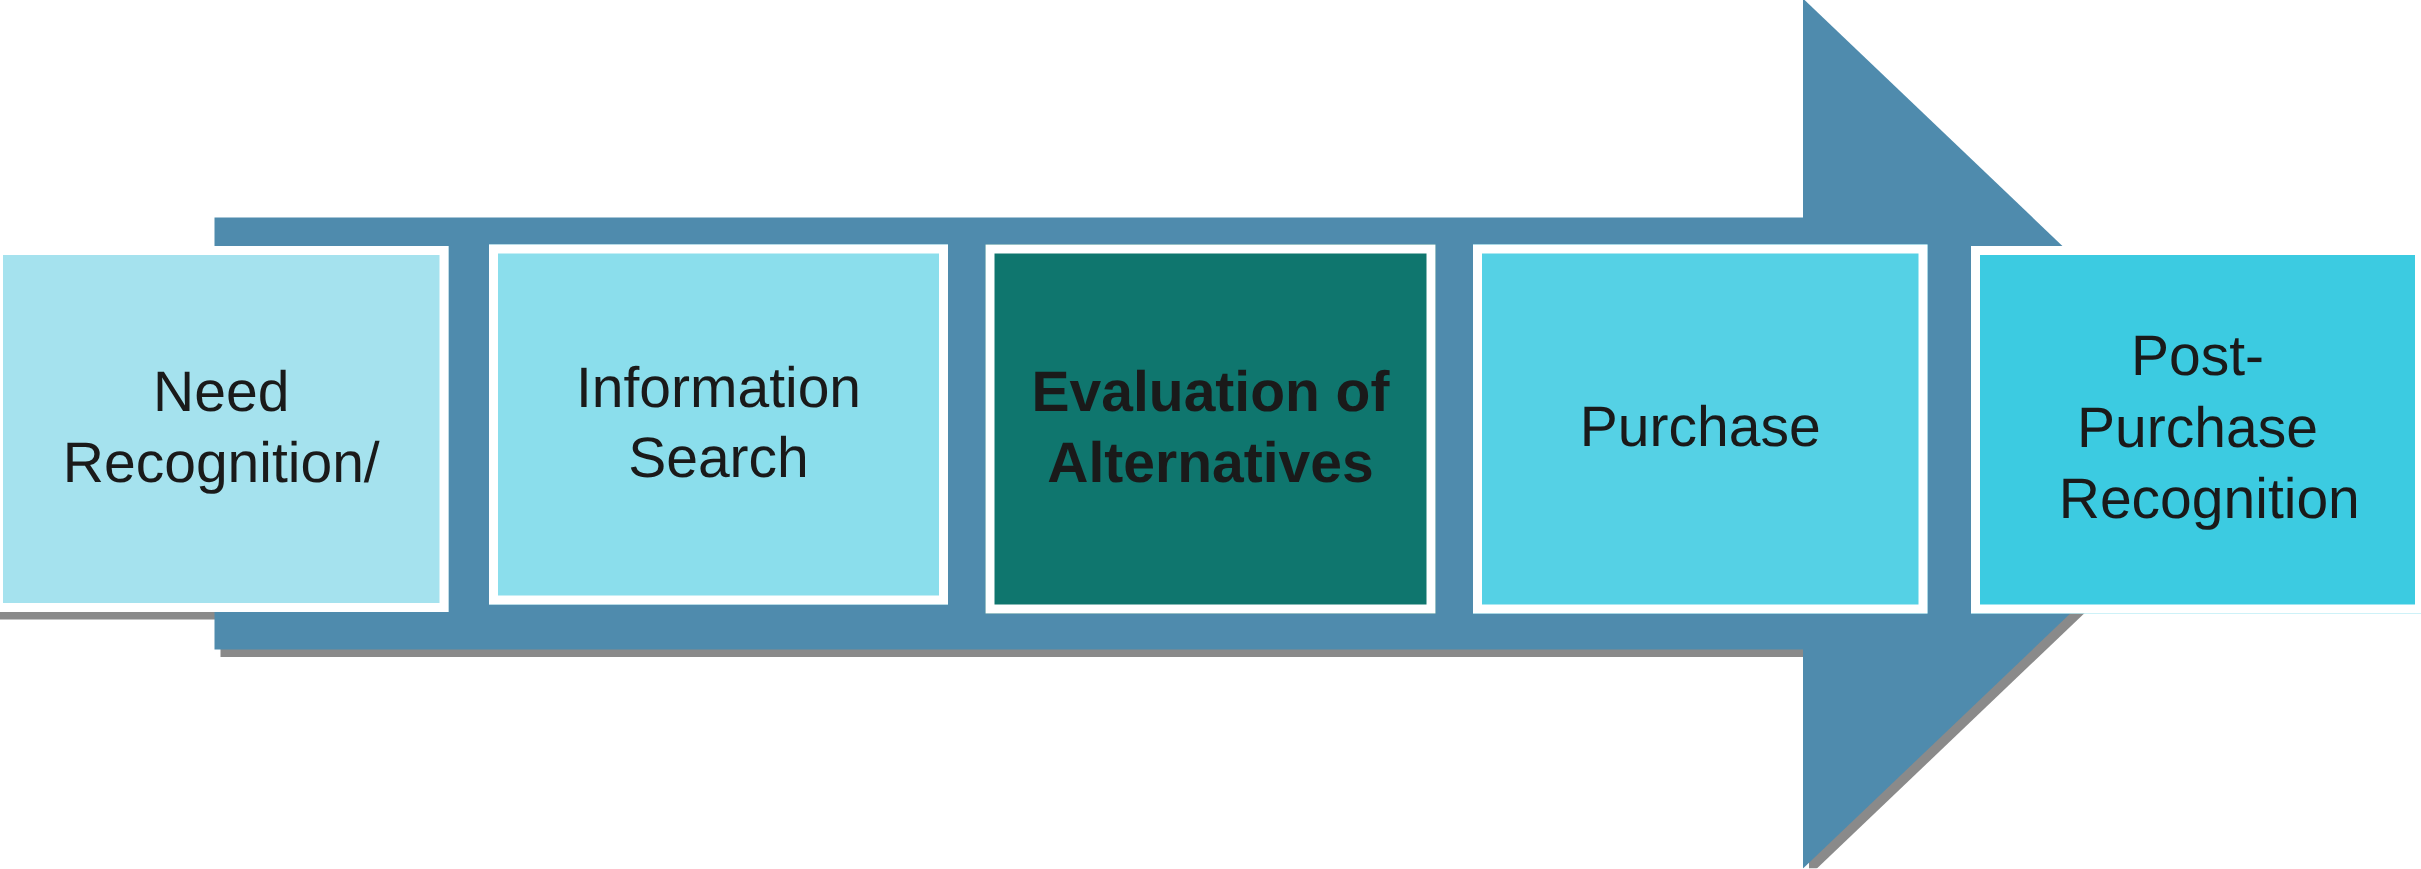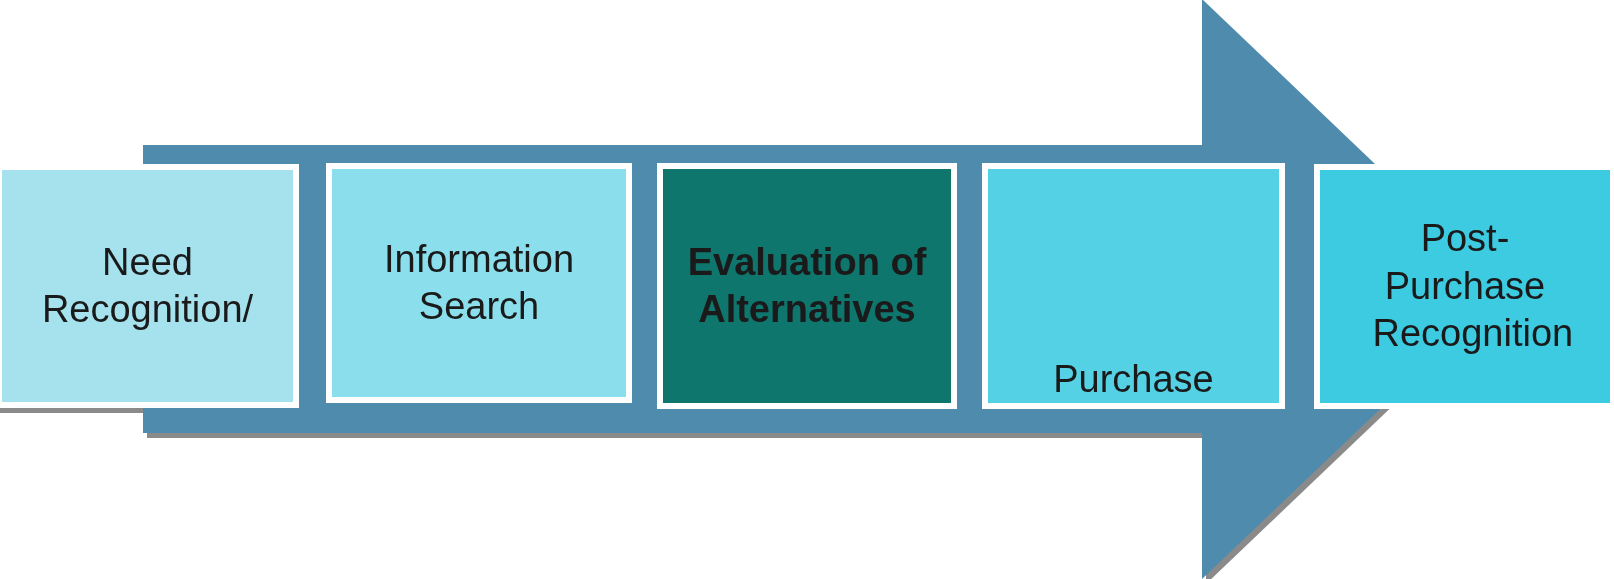--- a/index.html
+++ b/index.html
@@ -37,21 +37,21 @@
   .step .txt p {
     margin: 0;
   }
   .step .txt p + p {
     margin-top: 13px;
   }
   
   .s1 { left: -4px;   top: 164px; width: 303px; height: 244px; }
   .s2 { left: 326px;  top: 163px; width: 306px; height: 240px; }
   .s3 { left: 657px;  top: 163px; width: 300px; height: 246px; }
-  .s4 { left: 982px;  top: 163px; width: 303px; height: 246px; align-items: flex-end; }
+  .s4 { left: 982px;  top: 163px; width: 303px; height: 246px; }
   .s5 { left: 1314px; top: 164px; width: 302px; height: 245px; }
   
   .s1 .txt { width: 240px; }
   .s2 .txt { width: 240px; }
   .s3 .txt { width: 250px; }
   .s4 .txt { width: 260px; }
   .s5 .txt { width: 185px; }
 </style>
 </head>
 <body>

